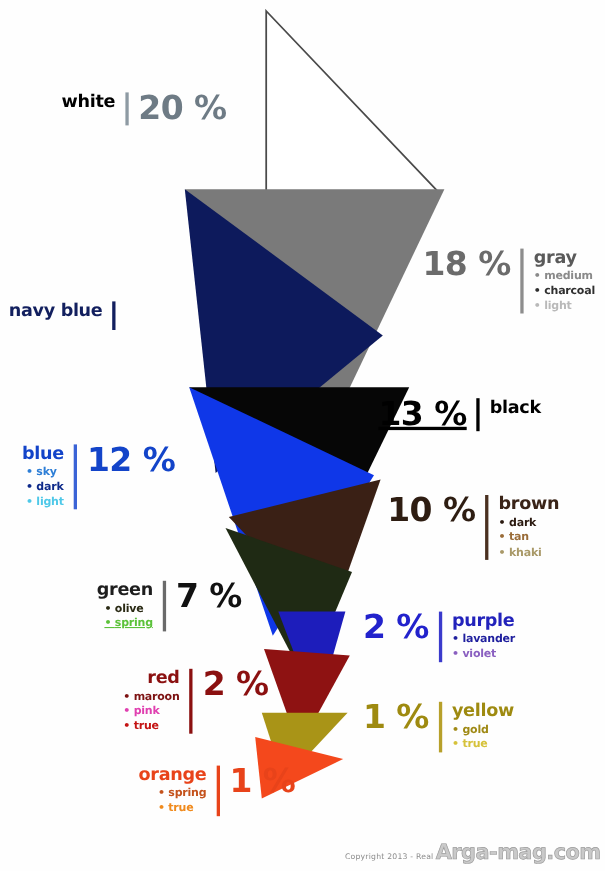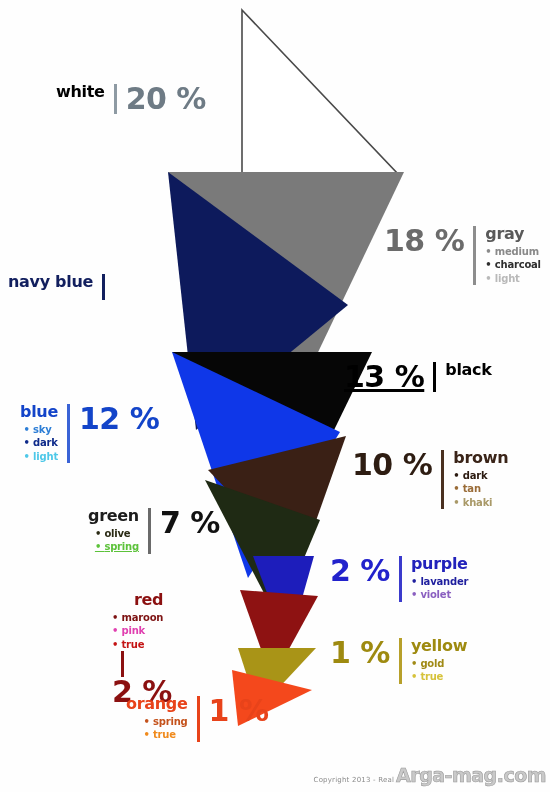--- a/index.html
+++ b/index.html
@@ -188,21 +188,21 @@
     <div class="name-block">
       <span class="cname" style="color:#3a2418;">brown</span>
       <div class="subs">
         <span class="sub" style="color:#2b1a10;">dark</span>
         <span class="sub" style="color:#9a6c38;">tan</span>
         <span class="sub" style="color:#a99968;">khaki</span>
       </div>
     </div>
   </div>
 
-  <div class="label-group left-side" style="left:88px; top:508px;">
+  <div class="label-group left-side" style="left:88px; top:528px;">
     <div class="name-block name-left">
       <span class="cname" style="color:#1d1d1d;">green</span>
       <div class="subs">
         <span class="sub" style="color:#2a2a14;">olive</span>
         <span class="sub" style="color:#5cc23a;text-decoration:underline;">spring</span>
       </div>
     </div>
     <div class="divider" style="background:#6a6a6a;"></div>
     <span class="pct" style="color:#111111;">7 %</span>
   </div>
@@ -212,21 +212,21 @@
     <div class="divider" style="background:#3a3acc;"></div>
     <div class="name-block">
       <span class="cname" style="color:#2222bb;">purple</span>
       <div class="subs">
         <span class="sub" style="color:#1f1f9e;">lavander</span>
         <span class="sub" style="color:#8a5fc0;">violet</span>
       </div>
     </div>
   </div>
 
-  <div class="label-group left-side" style="left:112px; top:592px;flex-direction:column;">
+  <div class="label-group left-side" style="left:112px; top:608px;">
     <div class="name-block name-left">
       <span class="cname" style="color:#8b1010;">red</span>
       <div class="subs">
         <span class="sub" style="color:#7d1212;">maroon</span>
         <span class="sub" style="color:#e040b0;">pink</span>
         <span class="sub" style="color:#c41414;">true</span>
       </div>
     </div>
     <div class="divider" style="background:#8b1010;"></div>
     <span class="pct" style="color:#8b1010;">2 %</span>

